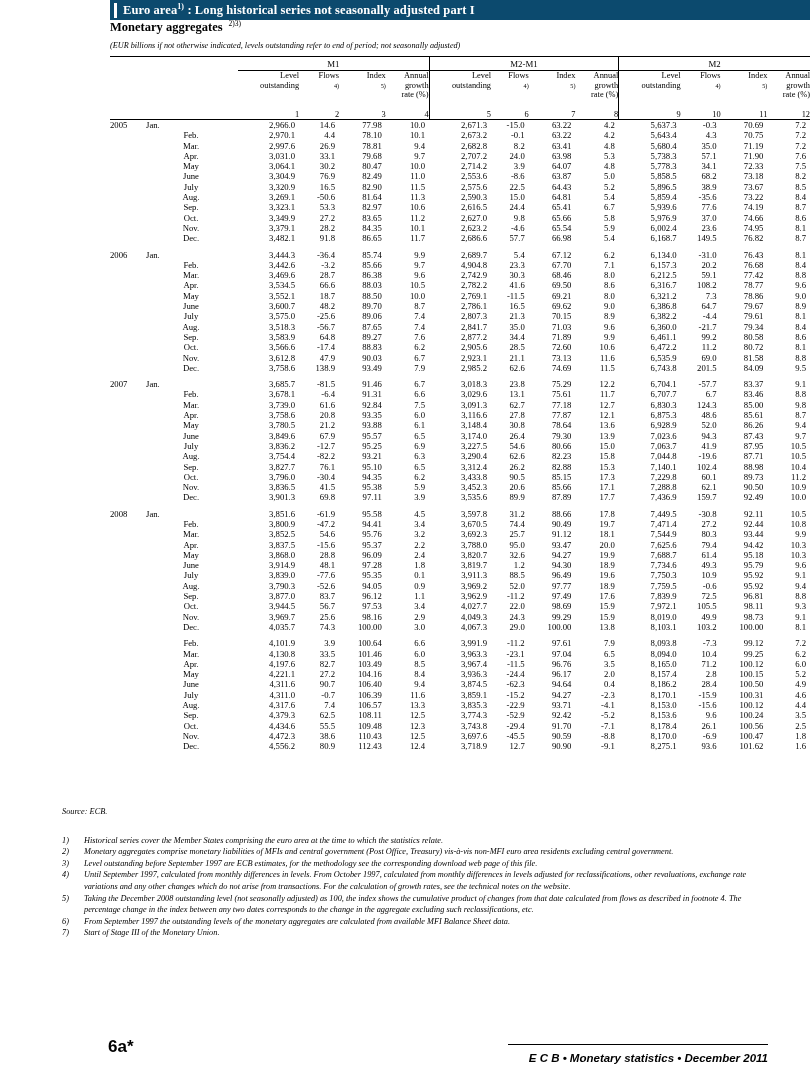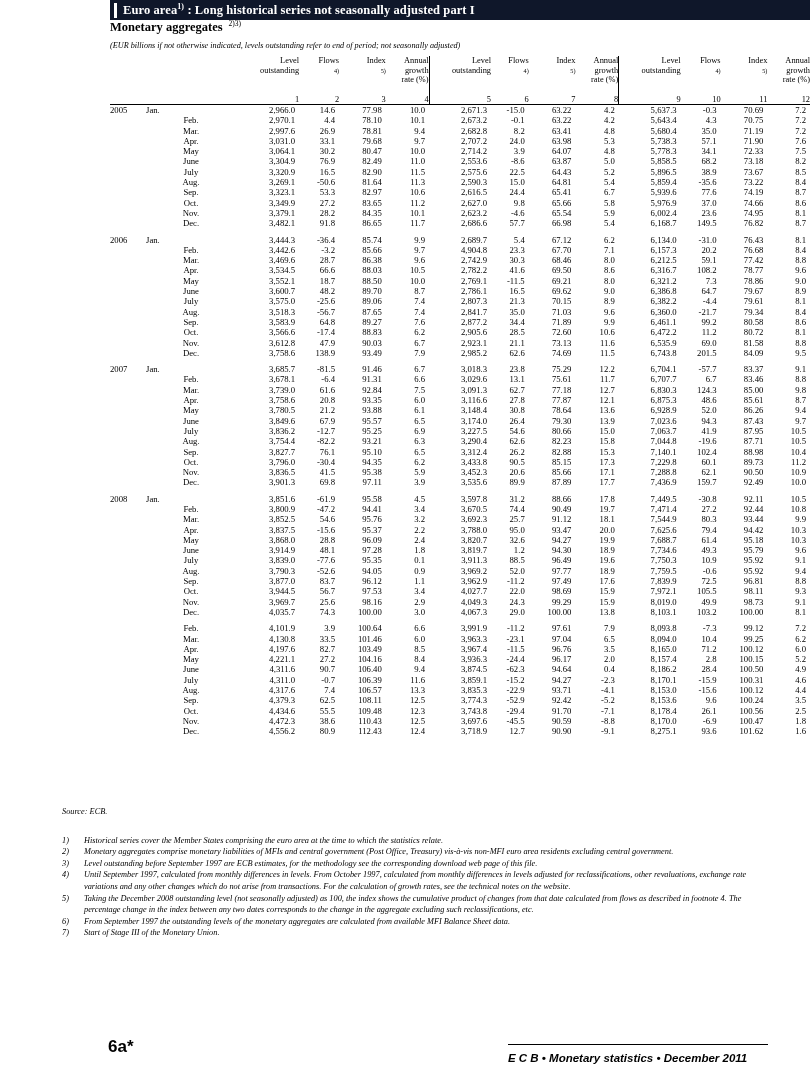--- a/index.html
+++ b/index.html
@@ -22,21 +22,21 @@
     box-sizing: border-box;
   }
 
   
   .titlebar {
     position: absolute;
     left: 110px;
     top: 0px;
     width: 700px;
     height: 20px;
-    background: #0f172a;
+    background: #0c4a6e;
     display: flex;
     align-items: center;
   }
   .titlebar .tbinner {
     border-left: 3px solid #ffffff;
     margin-left: 4px;
     padding-left: 6px;
     height: 15px;
     display: flex;
     align-items: center;
@@ -192,20 +192,21 @@
     top: 1037px;
     font-family: "Liberation Sans", sans-serif;
     font-weight: bold;
     font-size: 17px;
   }
   .footer-text {
     position: absolute;
     left: 508px;
     top: 1052px;
     width: 260px;
+    text-align: right;
     font-family: "Liberation Sans", sans-serif;
     font-style: italic;
     font-weight: bold;
     font-size: 11.5px;
     white-space: nowrap;
   }
 </style>
 </head>
 <body>
 
@@ -216,20 +217,26 @@
       <span class="titlebar-text"><span>Euro area</span><sup>1)</sup> <span>: Long historical series not seasonally adjusted part I</span></span>
     </div>
   </div>
 
   <div class="subhead"><span>Monetary aggregates</span><sup>2)3)</sup></div>
   <div class="units">(EUR billions if not otherwise indicated, levels outstanding refer to end of period; not seasonally adjusted)</div>
 
   <div class="tablewrap">
     <table class="data">
       <thead>
+        <tr class="grp-row">
+          <td class="blankgrp"></td>
+          <td colspan="4">M1</td>
+          <td colspan="4" class="sep-l">M2-M1</td>
+          <td colspan="4" class="sep-l">M2</td>
+        </tr>
         <tr class="sub-row">
           <td class="c-label"></td>
 
           <td><span>Level</span><br><span>outstanding</span></td>
           <td><span>Flows</span><br><span class="fn">4)</span></td>
           <td><span>Index</span><br><span class="fn">5)</span></td>
           <td><span>Annual</span><br><span>growth</span><br><span>rate (%)</span></td>
 
           <td class="sep-l"><span>Level</span><br><span>outstanding</span></td>
           <td><span>Flows</span><br><span class="fn">4)</span></td>

